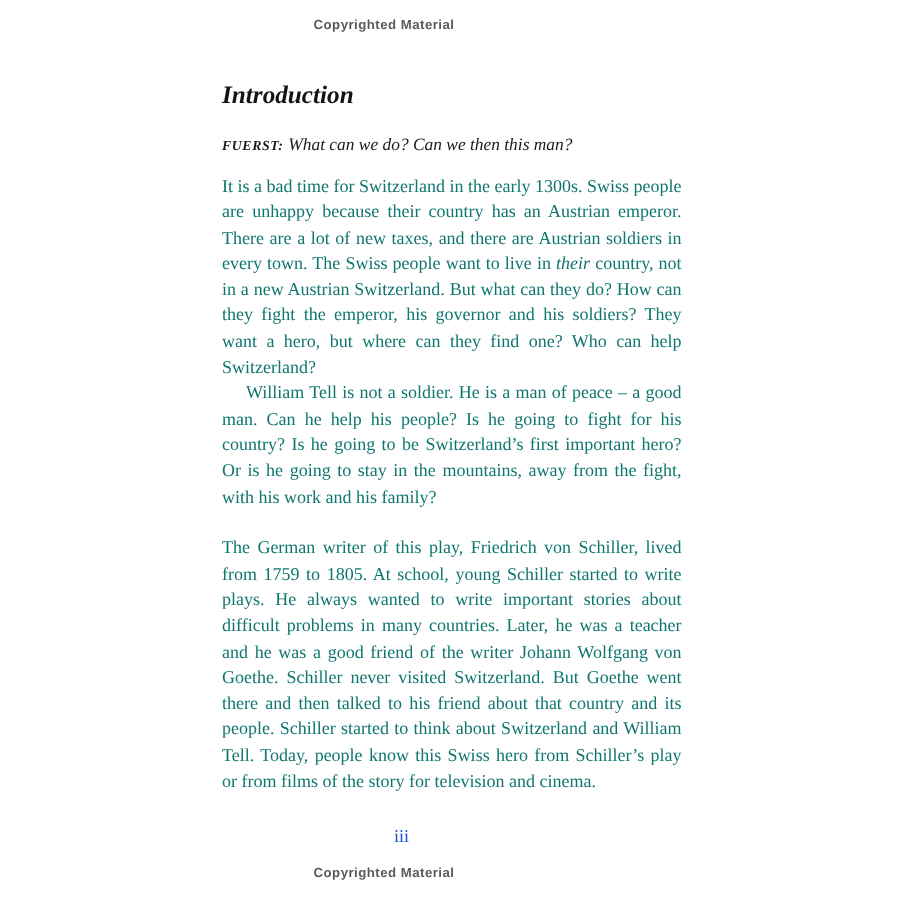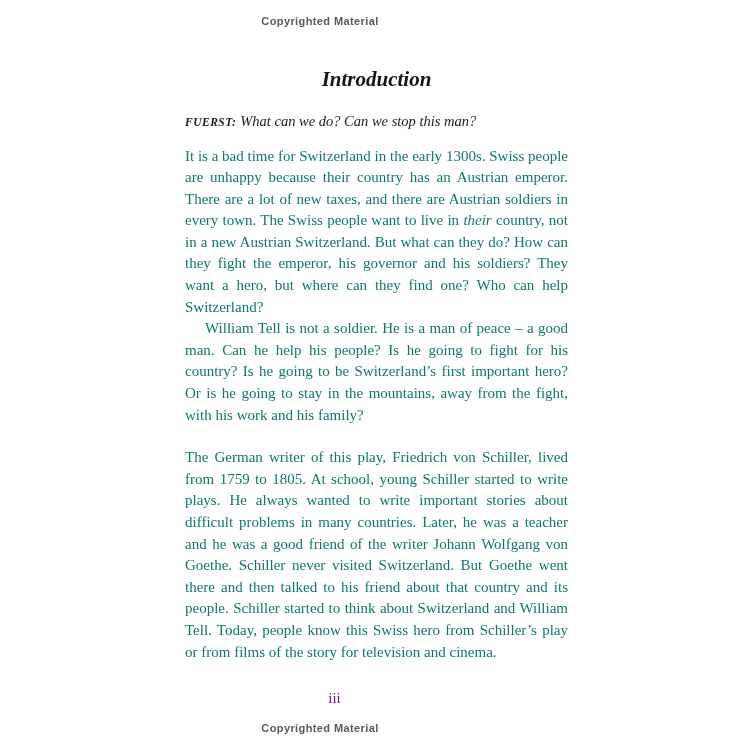--- a/index.html
+++ b/index.html
@@ -30,21 +30,20 @@
   .notice-bottom { top: 722px; }
 
   .page-content {
     position: absolute;
     left: 185px;
     top: 66px;
     width: 383px;
   }
   .page-title {
     margin: 0 0 19px 0;
-    text-align: center;
     font-size: 21px;
     line-height: 26px;
     font-style: italic;
     font-weight: bold;
     color: #141414;
   }
   .dialogue {
     margin: 0 0 12px 0;
   }
   .dialogue-line {
@@ -75,35 +74,35 @@
   .emph {
     font-style: italic;
   }
   .page-number {
     position: absolute;
     top: 690px;
     left: 0;
     width: 669px;
     text-align: center;
     font-size: 15px;
-    color: #701a75;
+    color: #1d4ed8;
   }
 </style>
 </head>
 <body>
 
 <div class="notice notice-top">Copyrighted Material</div>
 
 <div class="page-content">
 
   <h1 class="page-title">Introduction</h1>
 
   <div class="dialogue">
     <div class="dialogue-line">
-      <span class="speaker">FUERST:</span><span>What can we do? Can we stop this man?</span>
+      <span class="speaker">FUERST:</span><span>What can we do? Can we then this man?</span>
     </div>
   </div>
 
   <p class="body-para"><span>It is a bad time for Switzerland in the early 1300s. Swiss people are unhappy because their country has an Austrian emperor. There are a lot of new taxes, and there are Austrian soldiers in every town. The Swiss people want to live in </span><span class="emph">their</span><span> country, not in a new Austrian Switzerland. But what can they do? How can they fight the emperor, his governor and his soldiers? They want a hero, but where can they find one? Who can help Switzerland?</span></p>
 
   <p class="body-para indented">William Tell is not a soldier. He is a man of peace – a good man. Can he help his people? Is he going to fight for his country? Is he going to be Switzerland’s first important hero? Or is he going to stay in the mountains, away from the fight, with his work and his family?</p>
 
   <p class="body-para spaced">The German writer of this play, Friedrich von Schiller, lived from 1759 to 1805. At school, young Schiller started to write plays. He always wanted to write important stories about difficult problems in many countries. Later, he was a teacher and he was a good friend of the writer Johann Wolfgang von Goethe. Schiller never visited Switzerland. But Goethe went there and then talked to his friend about that country and its people. Schiller started to think about Switzerland and William Tell. Today, people know this Swiss hero from Schiller’s play or from films of the story for television and cinema.</p>
 
 </div>

